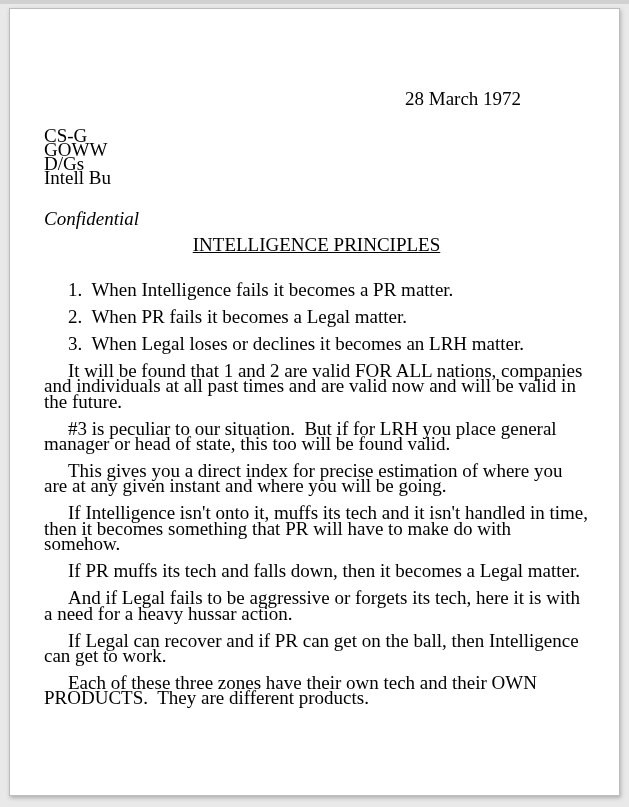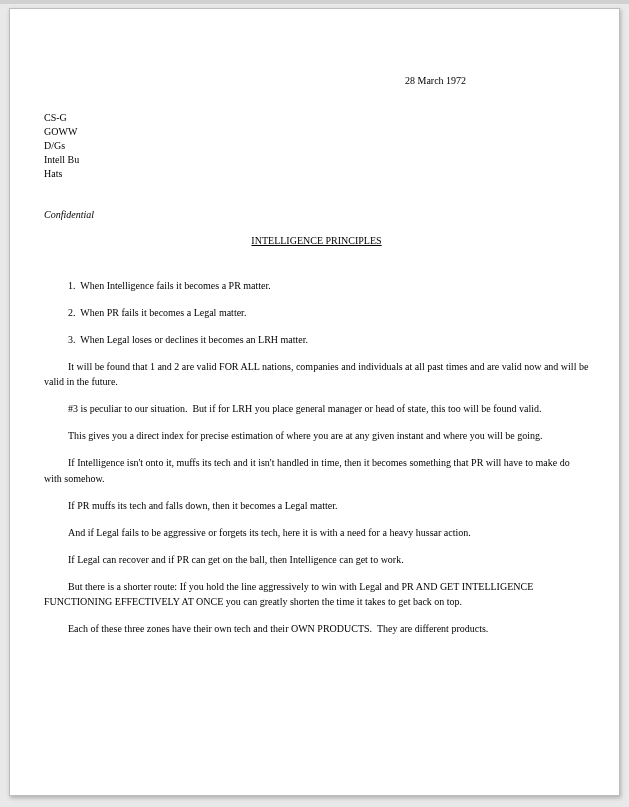--- a/index.html
+++ b/index.html
@@ -27,23 +27,23 @@
   .page {
     position: absolute;
     left: 9px;
     top: 8px;
     width: 611px;
     height: 788px;
     box-sizing: border-box;
     background: #ffffff;
     border: 1px solid #bdbdbd;
     box-shadow: 1px 2px 4px rgba(0,0,0,0.25);
-    padding: 64px 30px 0 34px;
+    padding: 82px 30px 0 34px;
     color: #000000;
-    font-size: 10px;
+    font-size: 19px;
     line-height: 15.4px;
   }
   .date-line {
     margin-left: 361px;
     white-space: pre-wrap;
   }
   .distribution {
     margin-top: 23px;
     line-height: 14px;
   }
@@ -75,40 +75,38 @@
 
   <div class="page">
 
     <div class="date-line">28 March 1972</div>
 
     <div class="distribution">
       <div>CS-G</div>
       <div>GOWW</div>
       <div>D/Gs</div>
       <div>Intell Bu</div>
-      <div>Hats</div>
     </div>
 
     <div class="classification">Confidential</div>
 
     <div class="doc-title">
       <span>INTELLIGENCE PRINCIPLES</span>
     </div>
 
     <div class="body-text">
       <p>1.  When Intelligence fails it becomes a PR matter.</p>
       <p>2.  When PR fails it becomes a Legal matter.</p>
       <p>3.  When Legal loses or declines it becomes an LRH matter.</p>
 
       <p>It will be found that 1 and 2 are valid FOR ALL nations, companies and individuals at all past times and are valid now and will be valid in the future.</p>
       <p>#3 is peculiar to our situation.  But if for LRH you place general manager or head of state, this too will be found valid.</p>
       <p>This gives you a direct index for precise estimation of where you are at any given instant and where you will be going.</p>
       <p>If Intelligence isn't onto it, muffs its tech and it isn't handled in time, then it becomes something that PR will have to make do with somehow.</p>
       <p>If PR muffs its tech and falls down, then it becomes a Legal matter.</p>
       <p>And if Legal fails to be aggressive or forgets its tech, here it is with a need for a heavy hussar action.</p>
       <p>If Legal can recover and if PR can get on the ball, then Intelligence can get to work.</p>
-      <p>But there is a shorter route: If you hold the line aggressively to win with Legal and PR AND GET INTELLIGENCE FUNCTIONING EFFECTIVELY AT ONCE you can greatly shorten the time it takes to get back on top.</p>
 
       <p><span>Each of these three zones have their own tech and their OWN PRODUCTS.  They are </span><span class="underlined-word">different</span><span> products.</span></p>
     </div>
 
   </div>
 </div>
 
 </body></html>

